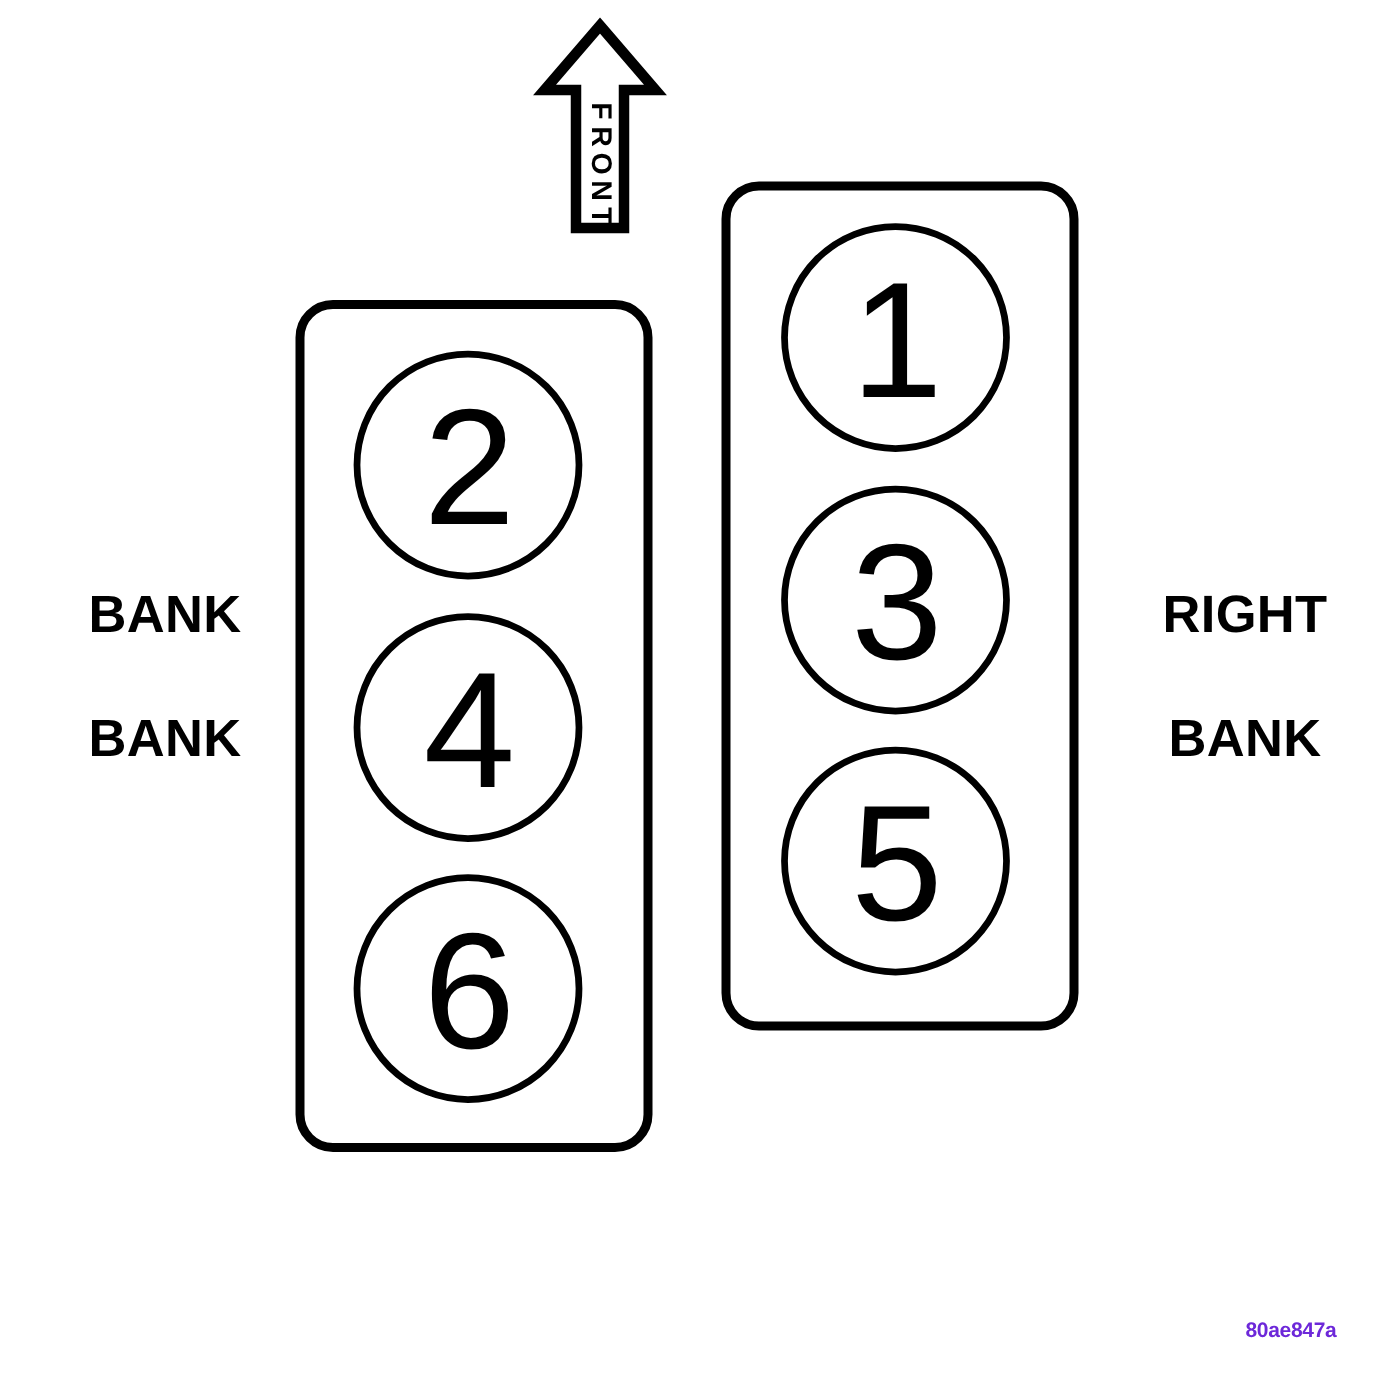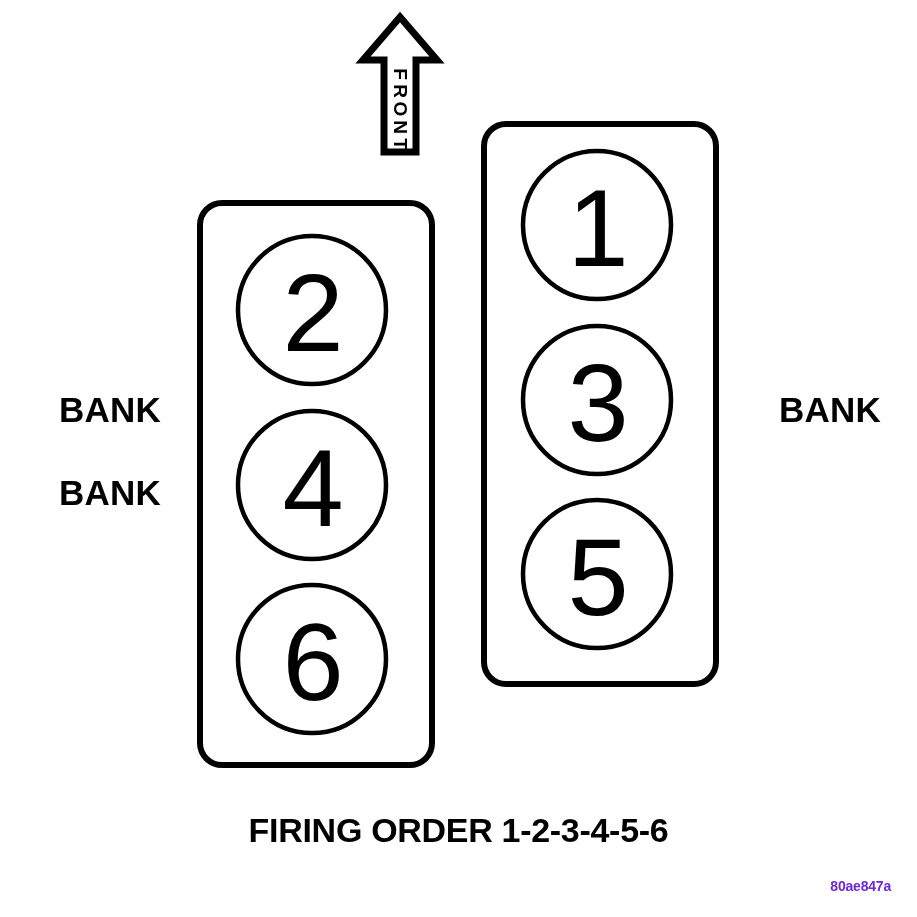--- a/index.html
+++ b/index.html
@@ -158,20 +158,20 @@
     </g>
 
   </svg>
 
   <div class="bank-label" id="left-bank-label">
     <div>BANK</div>
     <div>BANK</div>
   </div>
 
   <div class="bank-label" id="right-bank-label">
+    <div>RIGHT</div>
     <div>BANK</div>
   </div>
 
-  <div id="firing-order-caption">FIRING ORDER 1-2-3-4-5-6</div>
 
   <div id="figure-code">80ae847a</div>
 
 </div>
 
 </body></html>

